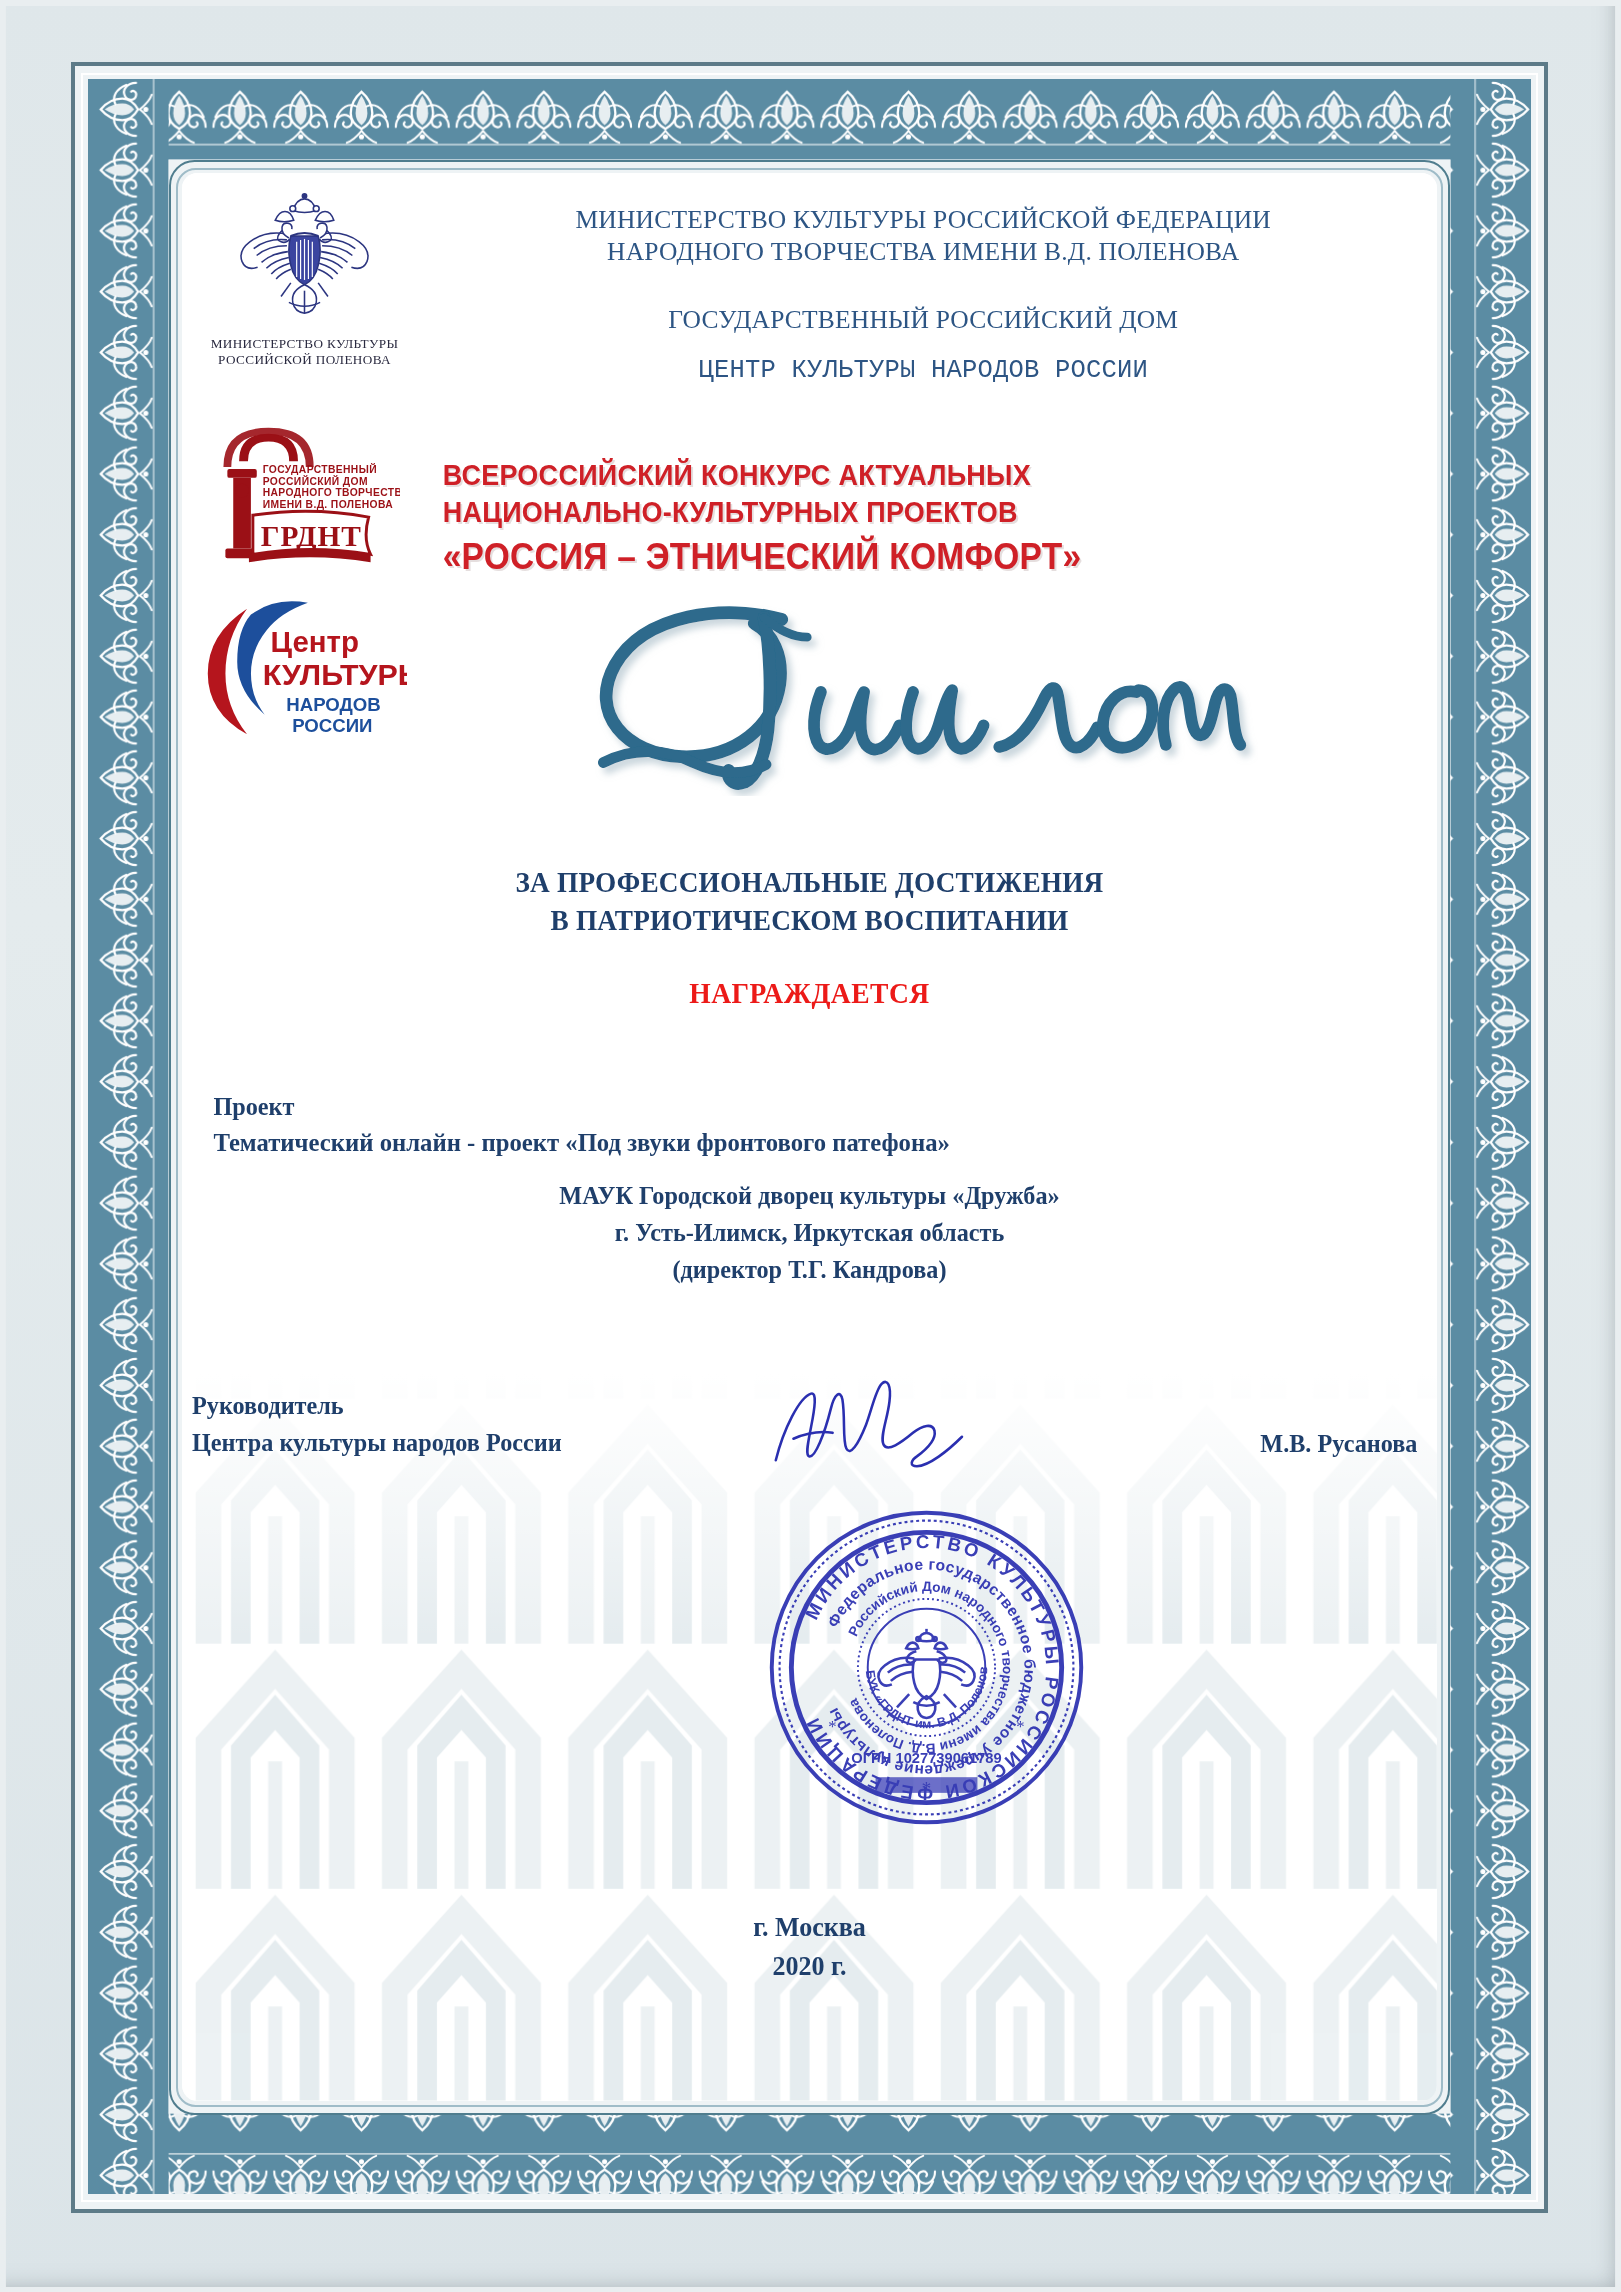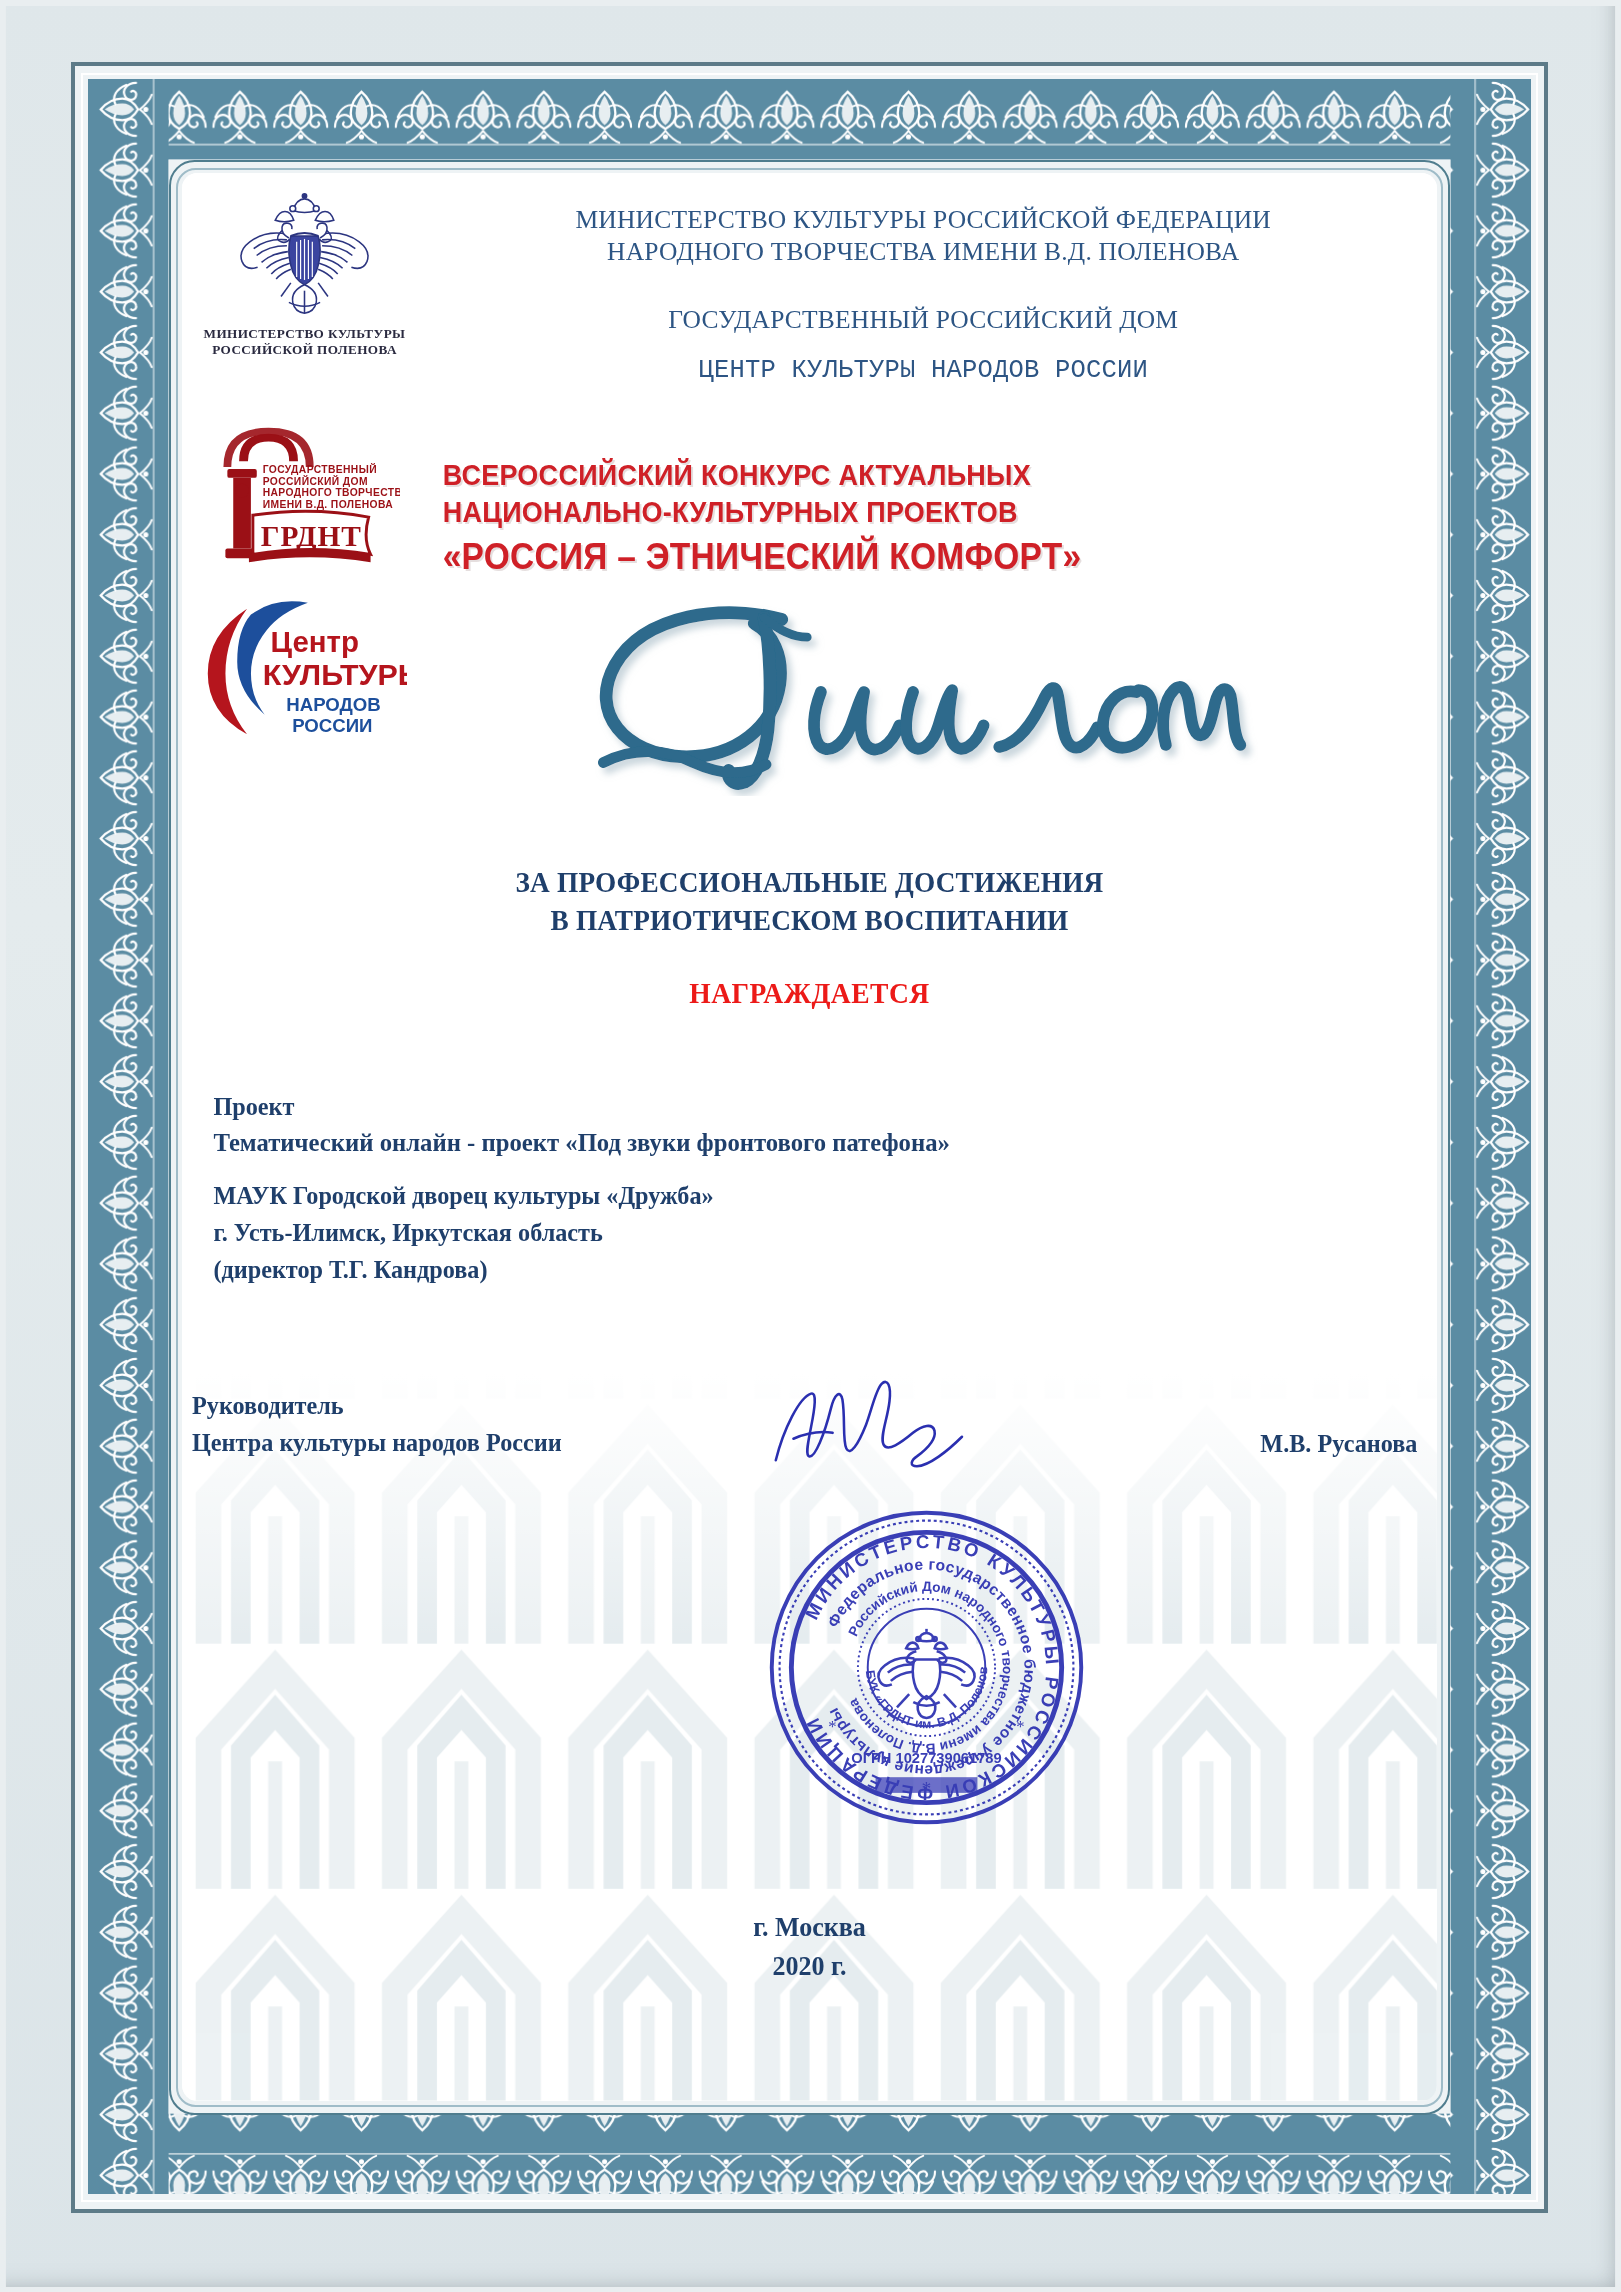--- a/index.html
+++ b/index.html
@@ -84,24 +84,24 @@
     z-index:5;
   }
 
   
   .header-row{
     position:absolute;left:0;top:9.8px;width:100%;
     display:flex;align-items:flex-start;
   }
   .emblem-col{width:245px;flex:0 0 245px;padding-top:9.8px;text-align:center;}
   .emblem-caption{
-    margin-top:2px;
+    margin-top:12px;
     font-family:"Liberation Serif", serif;
     font-size:13.2px;letter-spacing:0.4px;line-height:1.25;
-    color:#2a2a40;font-weight:700;
+    color:#2a2a40;font-weight:400;
   }
   .header-lines{flex:1;padding-right:17.6px;text-align:center;padding-top:21.6px;}
   .hline{
     font-family:"Liberation Serif", serif;
     color:#2d5584;
     font-size:25.5px;letter-spacing:0.2px;line-height:1.22;
     white-space:nowrap;
   }
   .hline.b1{margin-top:0;}
   .hline.b2{margin-top:37px;}
@@ -165,21 +165,21 @@
     position:absolute;left:0;top:916px;width:100%;
   }
   .rec-line{
     font-family:"Liberation Serif", serif;
     font-weight:bold;color:#1f3f6b;
     font-size:25.5px;line-height:1.42;
     transform:scaleX(.95);
   }
   .rec-line.big{font-size:26px;}
   .org{
-    position:absolute;left:0;top:1005px;width:100%;
+    position:absolute;left:0;top:1005px;width:100%;text-align:center;
   }
   .org-line{
     font-family:"Liberation Serif", serif;
     font-weight:bold;color:#1f3f6b;
     font-size:25.5px;line-height:1.45;
     transform:scaleX(.95);
   }
 
   
   .sig-block{position:absolute;left:0;top:1215px;width:100%;height:118px;text-decoration:underline;}

